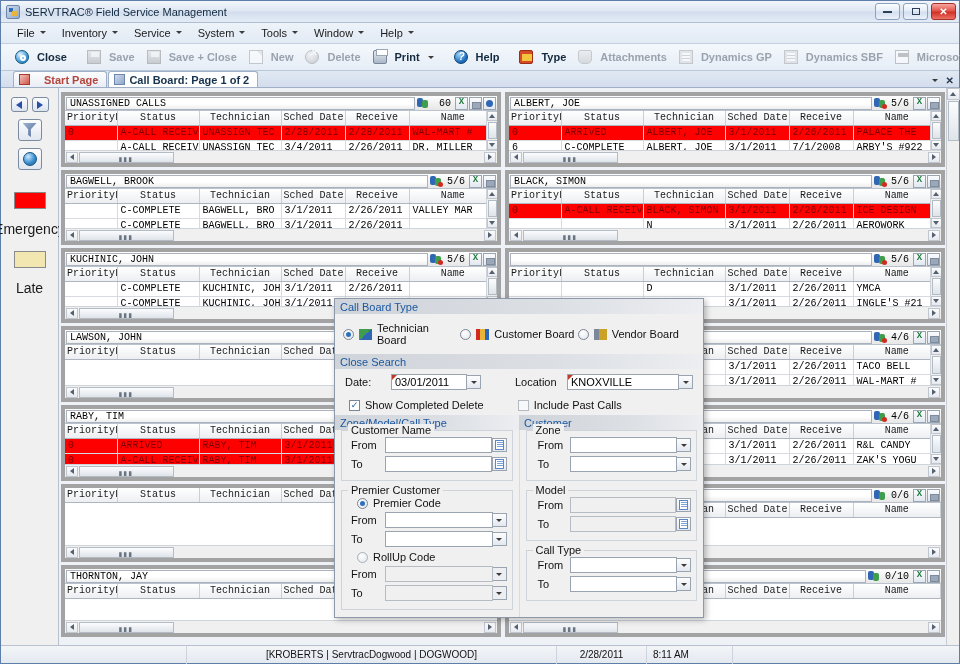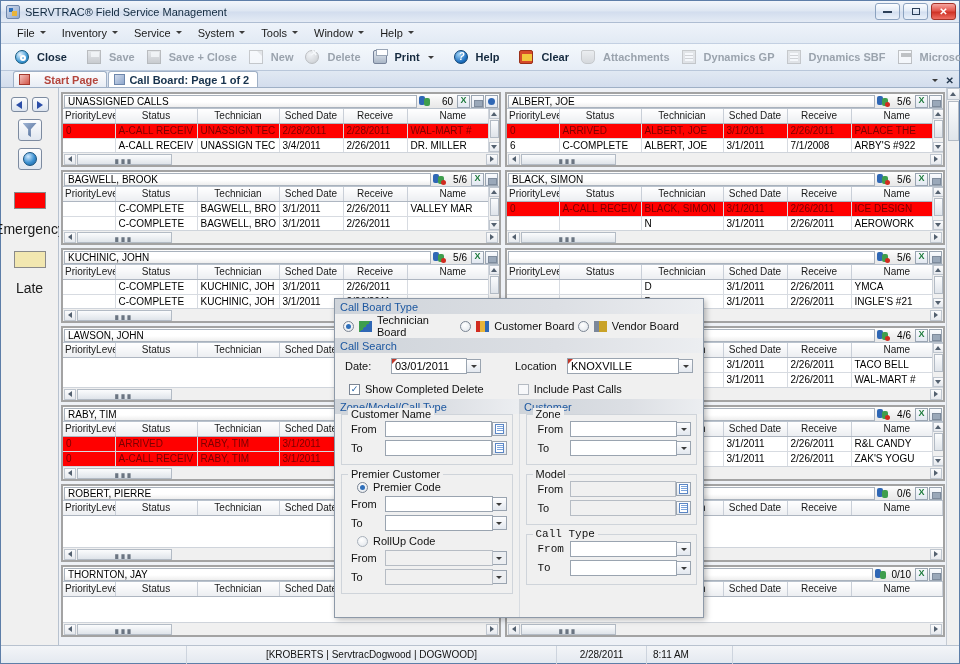--- a/index.html
+++ b/index.html
@@ -128,22 +128,22 @@
   .sw-label { font-size:14px; color:#1a1a1a; margin-top:12px; }
 
   
   #boards {
     flex:1 1 auto; position:relative; min-width:0;
     padding:4px 14px 0 2px; display:flex; gap:4px;
     background:#eef1f6;
   }
   .col { flex:1 1 0; min-width:0; display:flex; flex-direction:column; gap:3px; }
   .panel {
-    border:2px solid #a3a3a3; background:#fff;
-    display:flex; flex-direction:column; min-height:0;
+    border:4px solid #a3a3a3; background:#fff;
+    display:flex; flex-direction:column; min-height:0;font-family:Liberation Mono, monospace;
   }
   .panel-head {
     height:15px; flex:0 0 15px; display:flex; align-items:center;
     background:linear-gradient(to bottom,#fdfdfd,#e7e7e7);
     border-bottom:1px solid #b9c2cd; padding:0 1px;
   }
   .ph-name {
     flex:1 1 auto; height:13px; border:1px solid #a9b2bd; background:#fff;
     display:flex; align-items:center; padding-left:3px;
     font-size:10px; color:#000; overflow:hidden; white-space:nowrap;
@@ -350,21 +350,21 @@
         <i class="caret-dn"></i>
       </div>
     <div class="tb-sep"></div>
     <div class="tb-btn">
         <i class="ti ti-help"></i>
         <span>Help</span>
       </div>
     <div class="tb-sep"></div>
     <div class="tb-btn">
         <i class="ti ti-home"></i>
-        <span>Clear</span>
+        <span>Type</span>
       </div>
     <div class="tb-btn dim">
         <i class="ti ti-attach disabled"></i>
         <span>Attachments</span>
       </div>
     <div class="tb-btn dim">
         <i class="ti ti-grid disabled"></i>
         <span>Dynamics GP</span>
       </div>
     <div class="tb-btn dim">
@@ -777,30 +777,20 @@
                 <i class="tri-l"></i>
               </div>
               <div class="hs-thumb">▖▖▖</div>
               <div class="hs-track"></div>
               <div class="hs-btn">
                 <i class="tri-r"></i>
               </div>
             </div>
           </div>
           <div class="panel" style="height: 78px; flex: 0 0 78px;">
-            <div class="panel-head">
-              <div class="ph-name">ROBERT, PIERRE</div>
-              <span class="ph-icon-tech noalert">
-                <i class="p1"></i>
-                <i class="p2"></i>
-              </span>
-              <span class="ph-count">0/6</span>
-              <span class="ph-btn xls"></span>
-              <span class="ph-btn prn"></span>
-            </div>
             <div class="grid-wrap">
               <table class="grid">
                 <colgroup>
                   <col style="width:52px">
                   <col style="width:82px">
                   <col style="width:82px">
                   <col style="width:64px">
                   <col style="width:64px">
                   <col style="width:auto">
                 </colgroup>
@@ -1375,39 +1365,39 @@
       <div id="boards-scroll">
         <div class="vs-up">
             <i class="tri-u"></i>
           </div>
         <div class="vs-thumb"></div>
       </div>
 
       <div id="dialog">
 
         <div class="dlg-section-hdr">Call Board Type</div>
-        <div class="dlg-row" style="height:24px;padding:0 8px;">
+        <div class="dlg-row" style="height:40px;padding:0 8px;">
           <div class="dlg-row" style="flex:1 1 0;gap:5px;">
             <span class="radio on"></span>
             <i class="mini-ico mi-tech"></i>
             <span class="lbl">Technician Board</span>
           </div>
           <div class="dlg-row" style="flex:1 1 0;gap:5px;">
             <span class="radio"></span>
             <i class="mini-ico mi-cust"></i>
             <span class="lbl">Customer Board</span>
           </div>
           <div class="dlg-row" style="flex:1 1 0;gap:5px;">
             <span class="radio"></span>
             <i class="mini-ico mi-vend"></i>
             <span class="lbl">Vendor Board</span>
           </div>
         </div>
 
-        <div class="dlg-section-hdr">Call Search</div>
+        <div class="dlg-section-hdr">Close Search</div>
         <div class="dlg-row" style="height:26px;padding:0 10px;">
           <span class="lbl" style="width:46px;">Date:</span>
           <div class="inp req" style="width:76px;">03/01/2011</div>
           <div class="dd-btn">
               <i class="caret-dn"></i>
             </div>
           <span class="lbl" style="margin-left:34px;width:52px;">Location</span>
           <div class="inp req" style="flex:1 1 auto;">KNOXVILLE</div>
           <div class="dd-btn">
               <i class="caret-dn"></i>
@@ -1515,21 +1505,21 @@
                   </div>
               </div>
               <div class="dlg-row" style="margin-top:3px;">
                 <span class="lbl" style="width:38px;padding-left:6px;">To</span>
                 <div class="inp dis" style="flex:1 1 auto;"></div>
                 <div class="lookup-btn">
                     <i class="lu-glyph"></i>
                   </div>
               </div>
             </div>
-            <div class="fieldset" style="margin-top:9px;font-family:Liberation Mono, monospace;">
+            <div class="fieldset" style="margin-top:9px;">
               <span class="fs-legend">Call Type</span>
               <div class="dlg-row" style="margin-top:3px;">
                 <span class="lbl" style="width:38px;padding-left:6px;">From</span>
                 <div class="inp" style="flex:1 1 auto;"></div>
                 <div class="dd-btn">
                     <i class="caret-dn"></i>
                   </div>
               </div>
               <div class="dlg-row" style="margin-top:3px;">
                 <span class="lbl" style="width:38px;padding-left:6px;">To</span>

